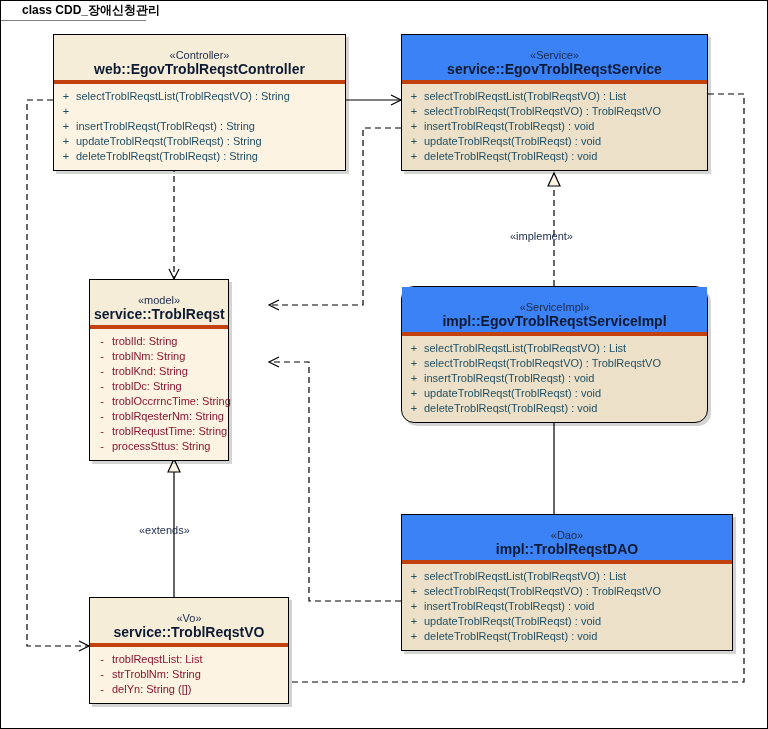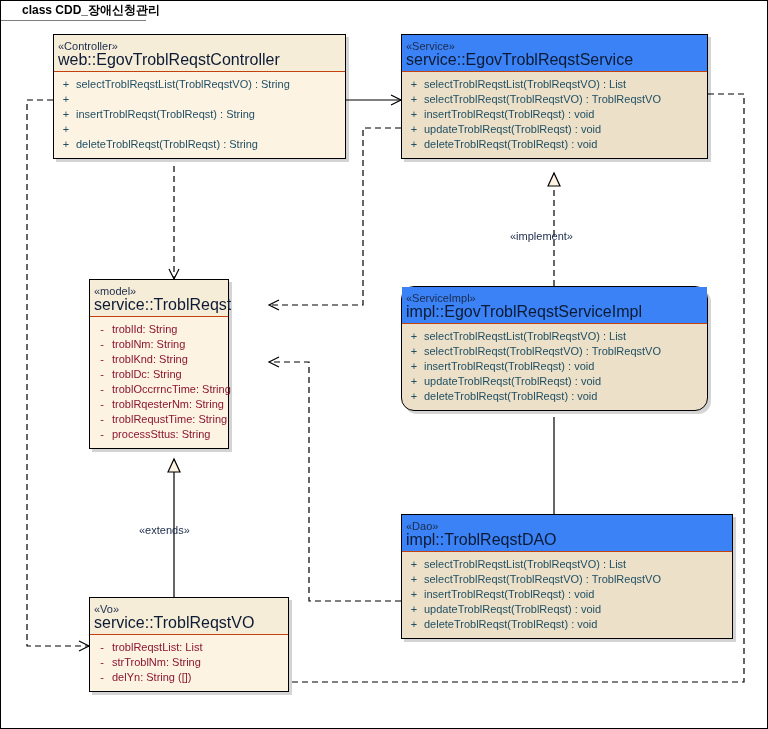--- a/index.html
+++ b/index.html
@@ -36,32 +36,32 @@
   
   .uml{
     position:absolute;
     box-sizing:border-box;
     border:1px solid #000;
     background:#fdf3e3;
     box-shadow:3px 3px 0 rgba(0,0,0,0.17);
     z-index:3;
   }
   .uml .head{
-    padding:5px 4px 4px 4px;
-    text-align:left;
-    border-bottom:1px solid #c2410c;
+    padding:14px 4px 4px 4px;
+    text-align:center;
+    border-bottom:4px solid #c2410c;
     background:#f6edd9;
   }
   .uml.tan .head{background:#3b82f6;}
   .uml.tan{background:#ece1c8;}
   .stereo{
     font-size:11px;color:#1b2a4a;line-height:13px;
   }
   .cname{
-    font-size:16px;font-weight:normal;color:#0c1a33;line-height:14px;
+    font-size:14px;font-weight:bold;color:#0c1a33;line-height:14px;
   }
   .members{
     padding:5px 2px 6px 2px;
   }
   .member{
     display:flex;
     font-size:11px;
     line-height:15px;
     white-space:nowrap;
   }
@@ -147,20 +147,21 @@
       </div>
       <div class="member mem-op">
         <span class="vis">+</span>
       </div>
       <div class="member mem-op">
         <span class="vis">+</span>
         <span>insertTroblReqst(TroblReqst) : String</span>
       </div>
       <div class="member mem-op">
         <span class="vis">+</span>
+        <span>updateTroblReqst(TroblReqst) : String</span>
       </div>
       <div class="member mem-op">
         <span class="vis">+</span>
         <span>deleteTroblReqst(TroblReqst) : String</span>
       </div>
     </div>
   </div>
 
   <div class="uml tan" id="cls-service" style="left:400px;top:33px;width:307px;">
     <div class="head">

